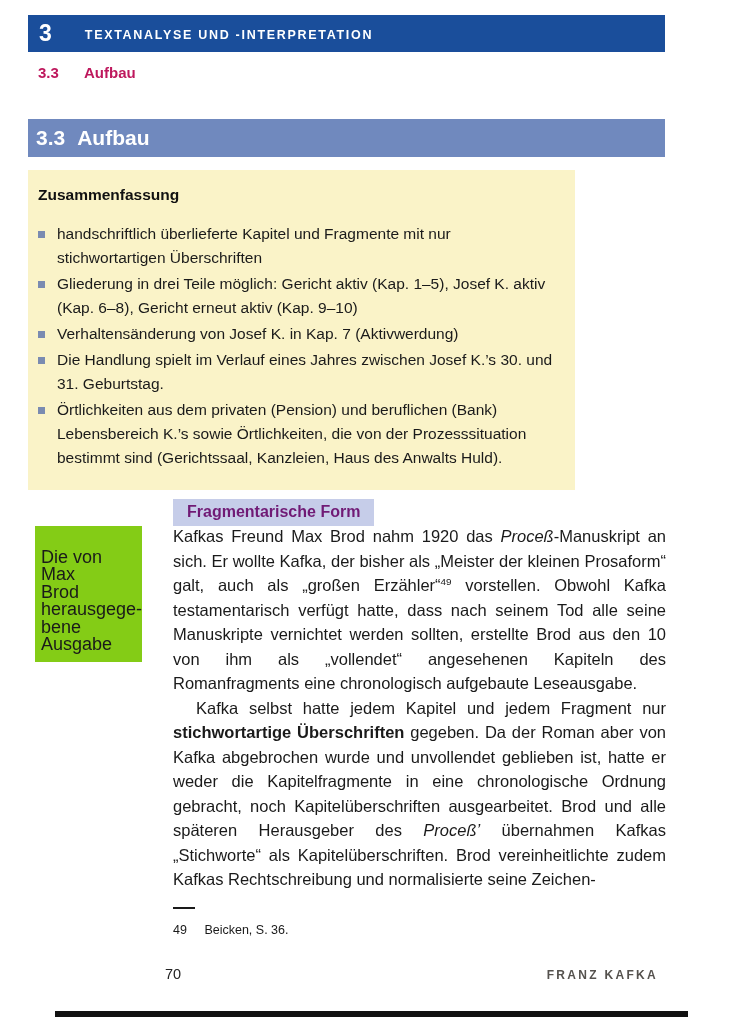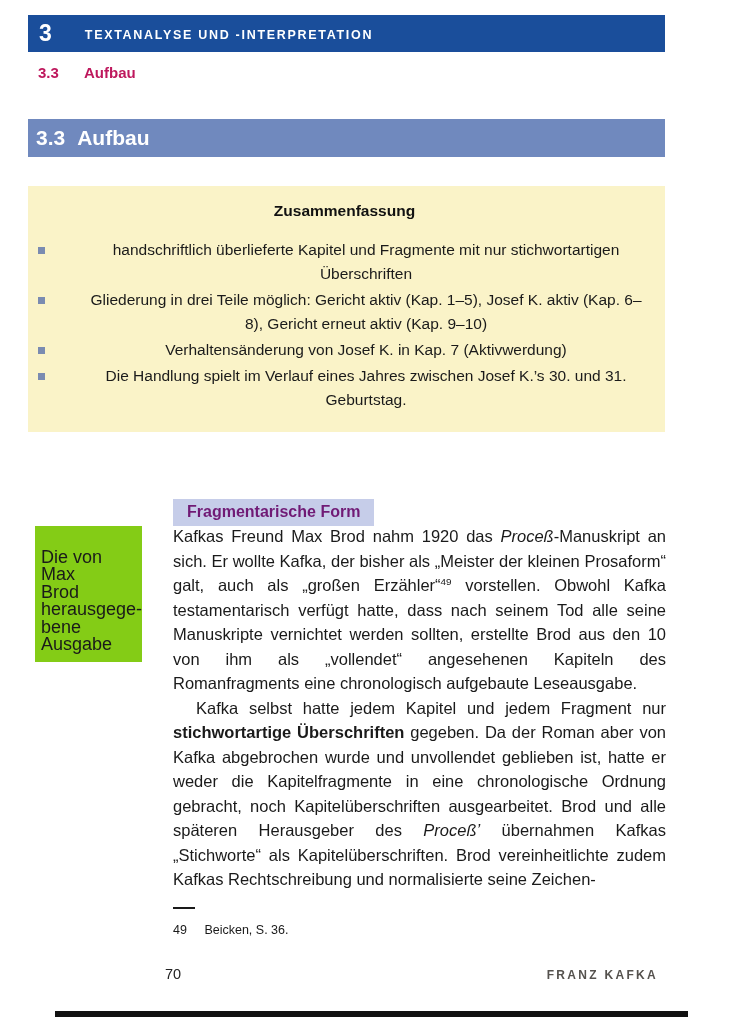--- a/index.html
+++ b/index.html
@@ -44,42 +44,41 @@
     color: #ffffff;
     display: flex; align-items: center;
     font-weight: bold; font-size: 21px;
   }
   .banner-num { margin-left: 8px; }
   .banner-label { margin-left: 12px; }
 
   
   .summary {
     position: absolute;
-    left: 28px; top: 186px;
-    width: 637px;
+    left: 28px; top: 170px;
+    width: 547px;
     background: #faf3c8;
     padding: 16px 14px 18px 10px;
-    text-align: center;
   }
   .summary-title { font-size: 15.5px; font-weight: bold; color: #111111; margin-bottom: 18px; }
   .summary-list { list-style: none; }
   .summary-item {
     display: flex;
     font-size: 15.5px;
     line-height: 24px;
     color: #1a1a1a;
     margin-bottom: 2px;
   }
   .bullet {
     flex: 0 0 auto;
     width: 7px; height: 7px;
     background: #7a8bb1;
     margin: 9px 12px 0 0;
   }
-  .item-text { flex: 1; padding-right: 4px; margin-left: 28px; }
+  .item-text { flex: 1; padding-right: 4px; }
 
   
   .subheading {
     position: absolute;
     left: 173px; top: 499px;
     background: #c6cde9;
     padding: 4px 14px 5px;
     font-size: 16px; font-weight: bold; color: #701a75;
   }
 
@@ -171,20 +170,24 @@
         <li class="summary-item">
           <span class="bullet"></span>
           <span class="item-text">Verhaltensänderung von Josef K. in Kap. 7 (Aktivwerdung)</span>
         </li>
 
         <li class="summary-item">
           <span class="bullet"></span>
           <span class="item-text">Die Handlung spielt im Verlauf eines Jahres zwischen Josef K.’s 30. und 31. Geburtstag.</span>
         </li>
 
+        <li class="summary-item">
+          <span class="bullet"></span>
+          <span class="item-text">Örtlichkeiten aus dem privaten (Pension) und beruflichen (Bank) Lebensbereich K.’s sowie Örtlichkeiten, die von der Prozesssituation bestimmt sind (Gerichtssaal, Kanzleien, Haus des Anwalts Huld).</span>
+        </li>
       </ul>
   </section>
 
   <div class="subheading">
     <span>Fragmentarische Form</span>
   </div>
 
   <aside class="margin-note">
     <span>Die von Max
 Brod herausgege-

